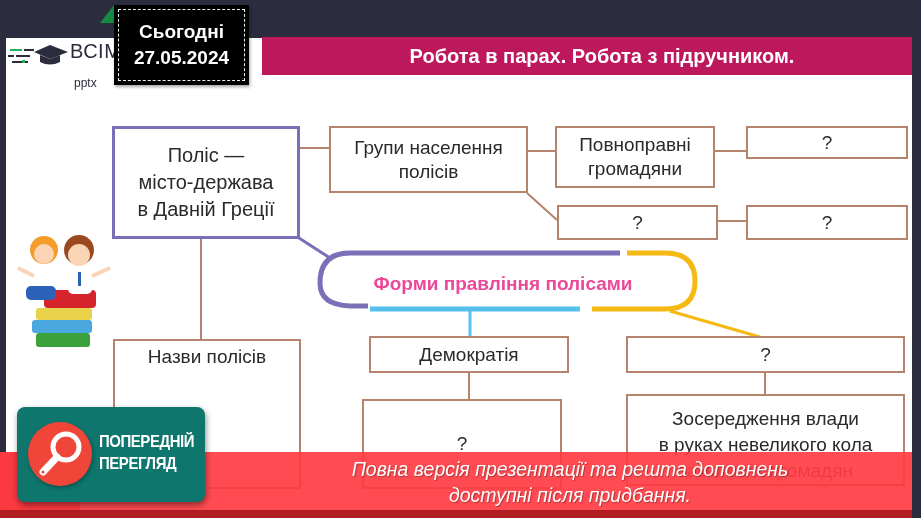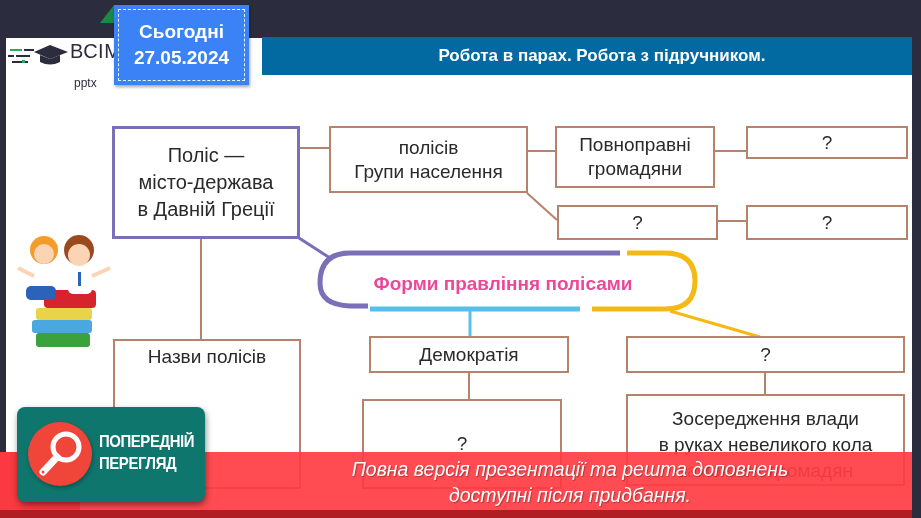--- a/index.html
+++ b/index.html
@@ -25,37 +25,37 @@
       position: absolute; left: 62px; top: 0px;
       font-size: 20px; color: #2b2d3e; letter-spacing: 0.5px;
       font-family: "Liberation Sans", sans-serif;
     }
     .logo-text-sub {
       position: absolute; left: 66px; top: 36px;
       font-size: 12px; color: #2b2d3e;
     }
     .date-badge {
       position: absolute; left: 114px; top: 5px; width: 135px; height: 80px;
-      background: #3b82f6;
+      background: #000000;
       box-shadow: 1px 2px 3px rgba(0,0,0,0.35);
     }
     .date-badge-inner {
       position: absolute; left: 4px; top: 4px; right: 4px; bottom: 4px;
       border: 1.5px dashed #e6f7ec;
       display: flex; flex-direction: column; align-items: center; justify-content: center;
       color: #ffffff; font-weight: bold; font-size: 19px; line-height: 26px;
     }
     .date-fold {
       position: absolute; left: 100px; top: 5px; width: 0; height: 0;
       border-left: 14px solid transparent; border-bottom: 18px solid #178a43;
     }
     .title-bar {
       position: absolute; left: 262px; top: 37px; width: 650px; height: 38px;
-      background: #0369a1;
-      color: #ffffff; font-weight: bold; font-size: 17px;
+      background: #be185d;
+      color: #ffffff; font-weight: bold; font-size: 20px;
       display: flex; align-items: center; justify-content: center;
       padding-left: 30px;
     }
     .box {
       position: absolute; background: #ffffff;
       border: 2px solid #b5826b;
       display: flex; align-items: center; justify-content: center; text-align: center;
       color: #2a2a2a; font-size: 19px; line-height: 24px;
     }
     .box.purple { border: 3px solid #7b6fb8; font-size: 20px; line-height: 27px; }
@@ -173,22 +173,22 @@
 <div class="box purple" style="left:112px;top:126px;width:188px;height:113px;">
   <div>
     <div>Поліс —</div>
     <div>місто-держава</div>
     <div>в Давній Греції</div>
   </div>
 </div>
 
 <div class="box" style="left:329px;top:126px;width:199px;height:67px;">
   <div>
+    <div>Групи населення</div>
     <div>полісів</div>
-    <div>Групи населення</div>
   </div>
 </div>
 
 <div class="box" style="left:555px;top:126px;width:160px;height:62px;">
   <div>
     <div>Повноправні</div>
     <div>громадяни</div>
   </div>
 </div>
 

